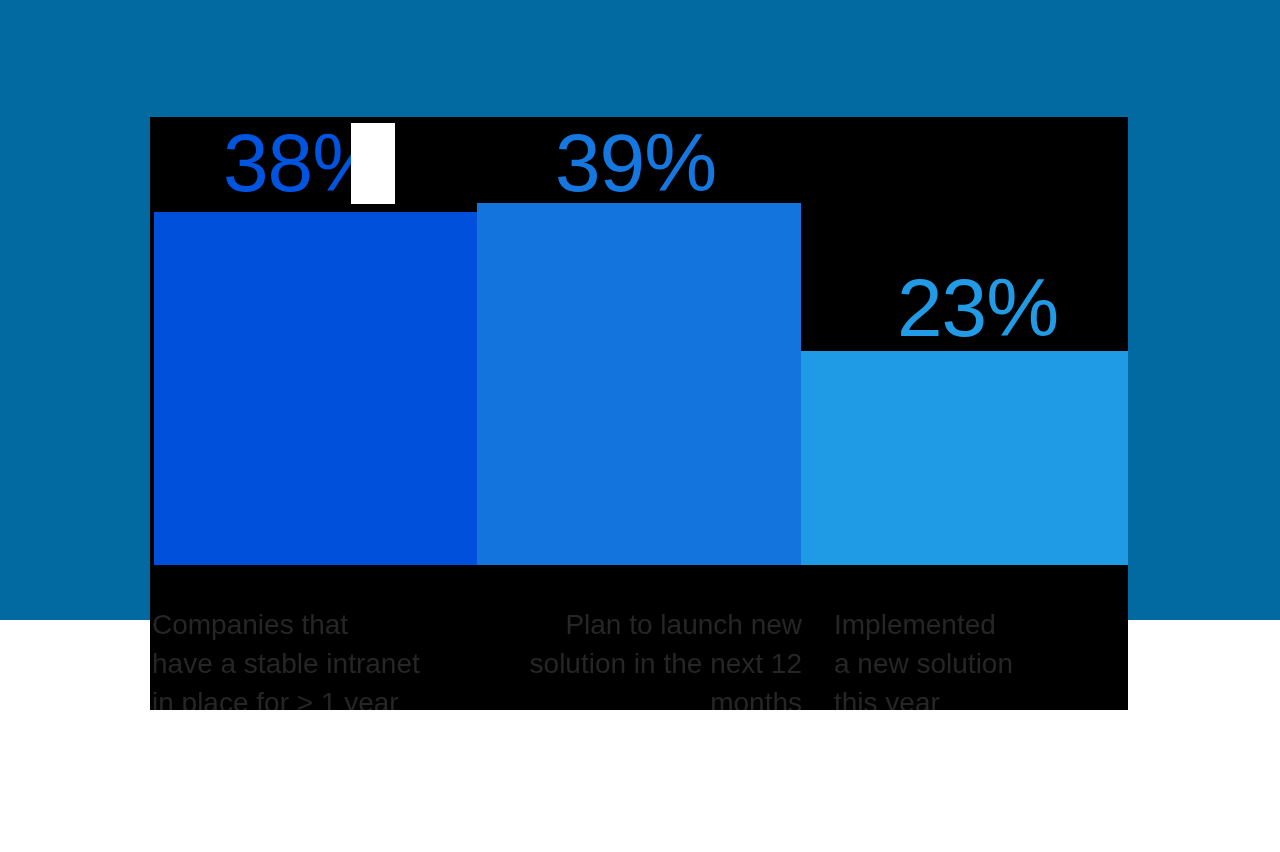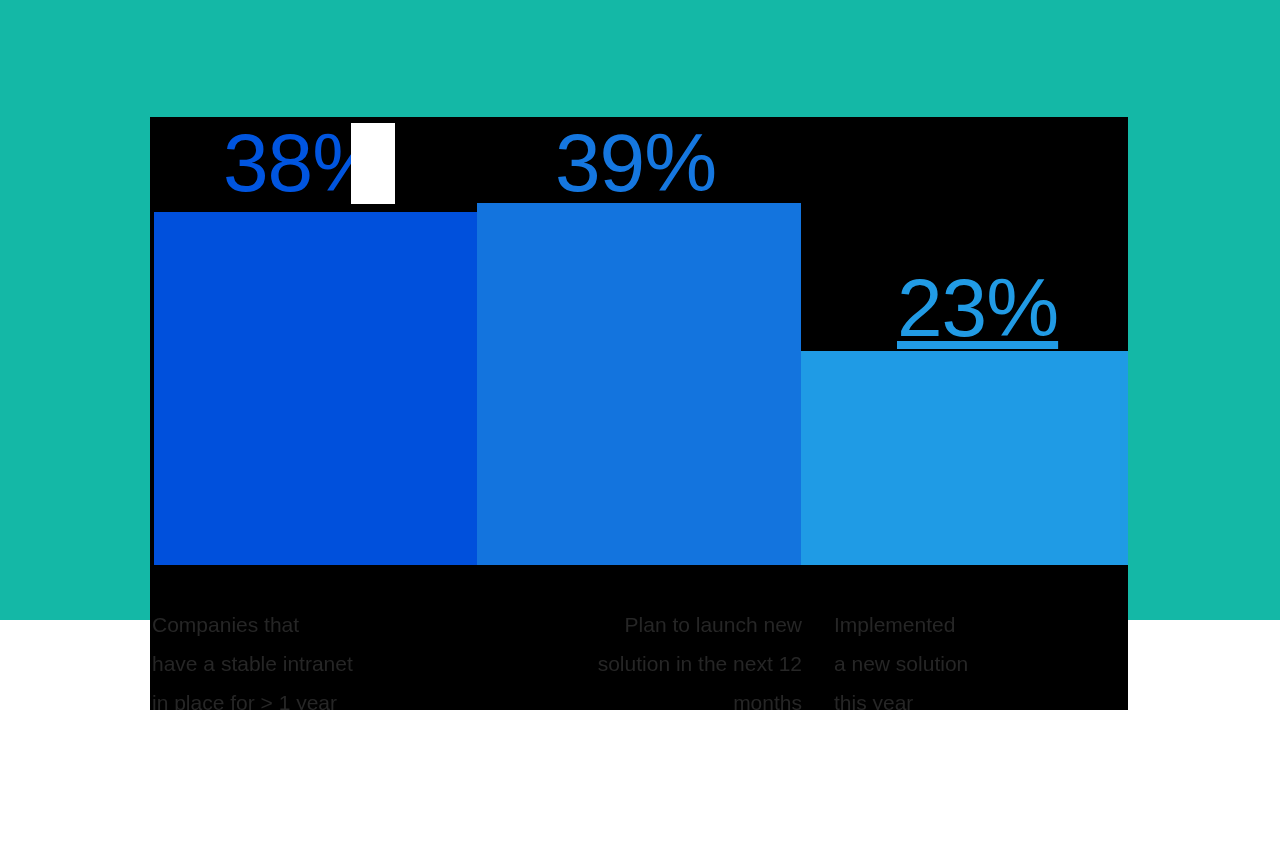--- a/index.html
+++ b/index.html
@@ -13,21 +13,21 @@
     height: 852px;
     font-family: "Liberation Sans", sans-serif;
     overflow: hidden;
   }
 
   
   #chart-canvas {
     position: relative;
     width: 1280px;
     height: 620px;
-    background: #14b8a6;
+    background: #0369a1;
   }
 
   
   .panel {
     position: absolute;
     left: 150px;
     top: 117px;
     width: 978px;
     height: 593px;
     background: #000000;
@@ -76,21 +76,20 @@
     left: 73px;
     top: 5px;
   }
   .value-2 {
     left: 405px;
     top: 5px;
   }
   .value-3 {
     left: 747px;
     top: 150px;
-    text-decoration: underline;
   }
 
   
   .glyph-mask {
     position: absolute;
     left: 128px;
     top: 1px;
     width: 44px;
     height: 81px;
     background: #ffffff;
@@ -107,21 +106,21 @@
     top: 488px;          
     width: 978px;
     height: 105px;
   }
 
   .caption {
     position: absolute;
     top: 0;
     font-family: "Liberation Sans", sans-serif;
     font-weight: 400;
-    font-size: 21px;
+    font-size: 28px;
     line-height: 39px;
     color: #262626;
     white-space: pre-line;
   }
 
   .caption-1 { left: 2px;   width: 320px; }
   .caption-2 { left: 332px; width: 320px; text-align: right; }
   .caption-3 { left: 684px; width: 320px; }
 </style>
 </head>

